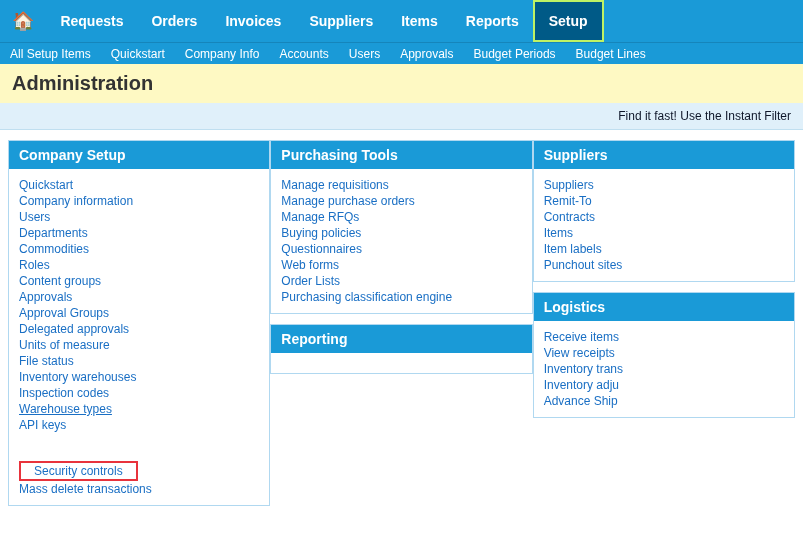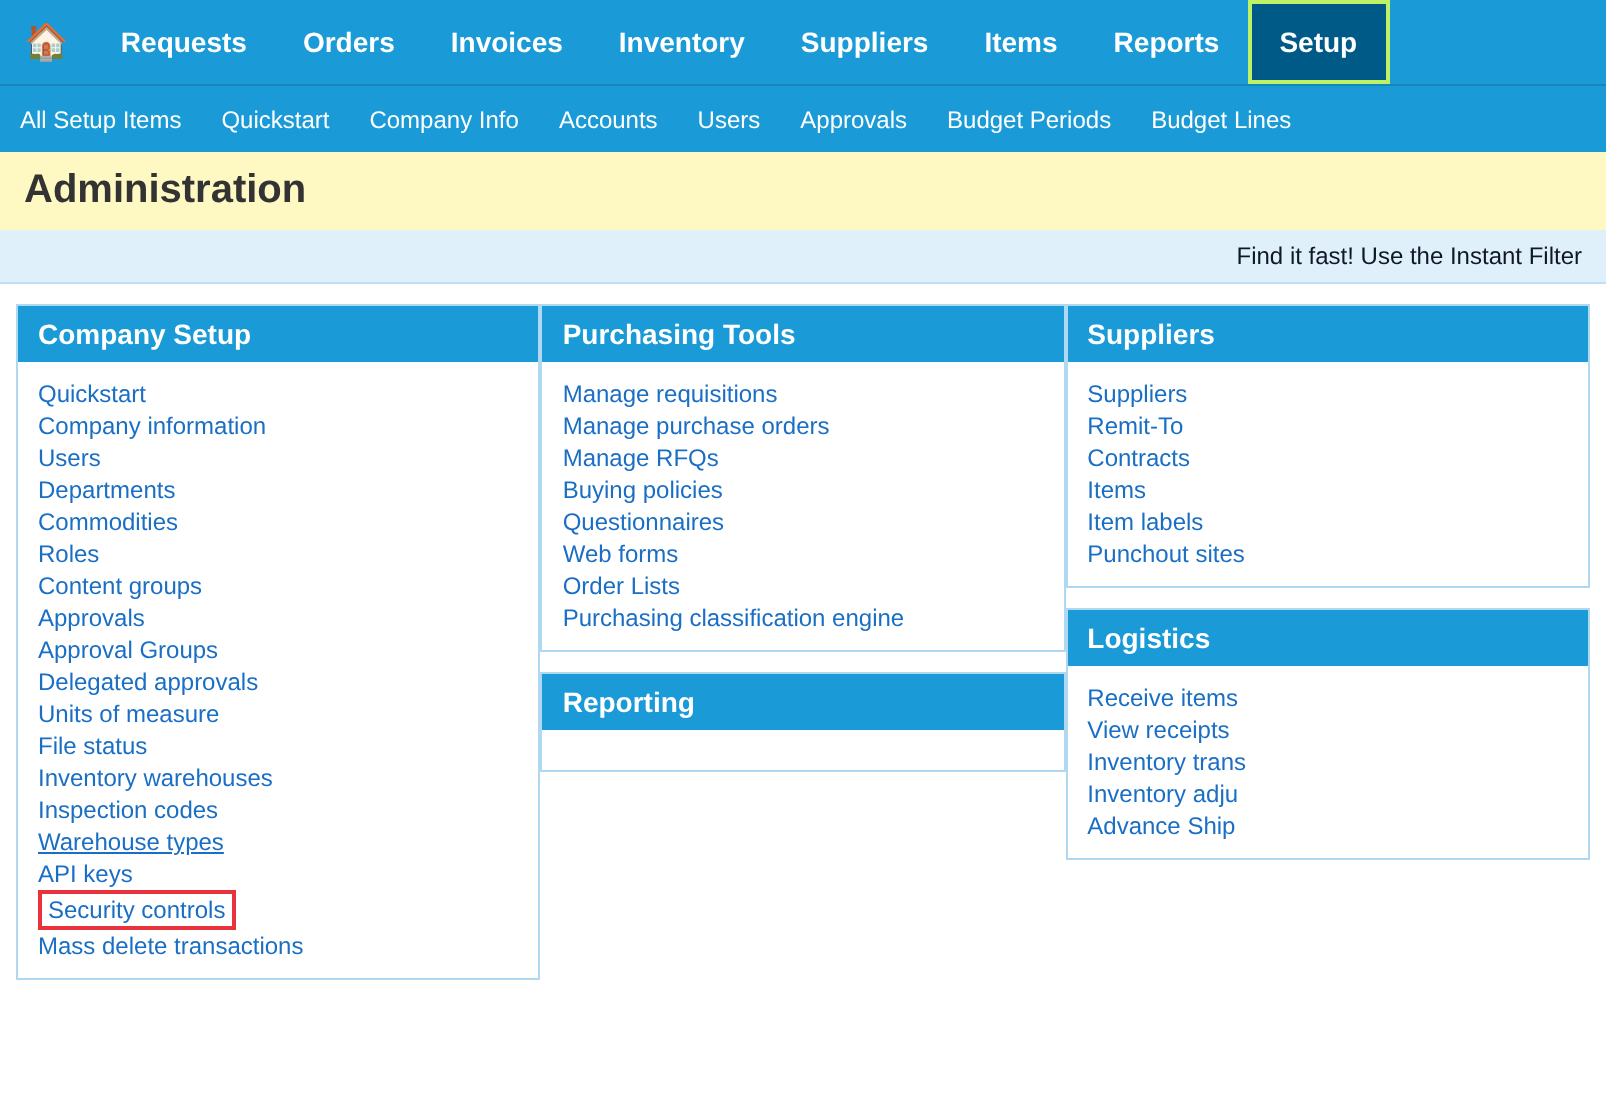--- a/index.html
+++ b/index.html
@@ -36,21 +36,21 @@
       background: #005a87;
       border: 2px solid #bef264;
       color: white;
     }
 
     
     .sub-nav {
       background: #1a9ad7;
       display: flex;
       align-items: center;
-      height: 34px;
+      height: 22px;
       border-top: 1px solid #1585bb;
     }
     .sub-nav .sub-item {
       color: white;
       padding: 0 10px;
       cursor: pointer;
       font-size: 12px;
       height: 100%;
       display: flex;
       align-items: center;
@@ -123,21 +123,20 @@
     }
   </style>
 </head>
 <body>
 
 <div class="top-nav">
   <div class="home-btn">🏠</div>
   <div class="nav-item">Requests</div>
   <div class="nav-item">Orders</div>
   <div class="nav-item">Invoices</div>
-  <div class="nav-item">Inventory</div>
   <div class="nav-item">Suppliers</div>
   <div class="nav-item">Items</div>
   <div class="nav-item">Reports</div>
   <div class="nav-item active">Setup</div>
 </div>
 
 <div class="sub-nav">
   <div class="sub-item">All Setup Items</div>
   <div class="sub-item">Quickstart</div>
   <div class="sub-item">Company Info</div>
@@ -171,21 +170,21 @@
         <a class="section-link">Content groups</a>
         <a class="section-link">Approvals</a>
         <a class="section-link">Approval Groups</a>
         <a class="section-link">Delegated approvals</a>
         <a class="section-link">Units of measure</a>
         <a class="section-link">File status</a>
         <a class="section-link">Inventory warehouses</a>
         <a class="section-link">Inspection codes</a>
         <a class="section-link underlined">Warehouse types</a>
         <a class="section-link">API keys</a>
-        <a class="section-link highlighted" style="border:2px solid #e8333c; display:inline-block; padding:1px 3px;">Security controls</a>
+        <a class="section-link highlighted" style="border:2px solid #e8333c; display:inline-block; padding:1px 13px;margin-top:28px;">Security controls</a>
         <a class="section-link">Mass delete transactions</a>
       </div>
     </div>
   </div>
 
   <div class="column">
     <div class="section-box">
       <div class="section-header">Purchasing Tools</div>
       <div class="section-body">
         <a class="section-link">Manage requisitions</a>

